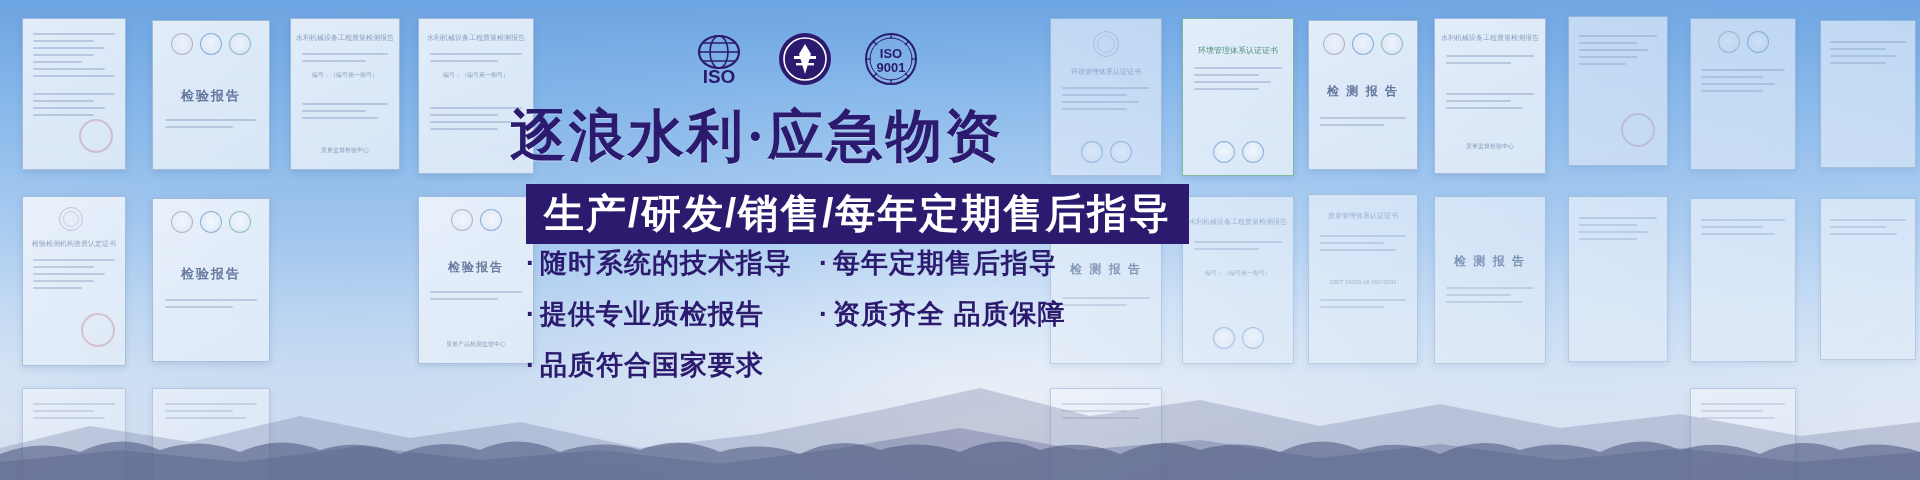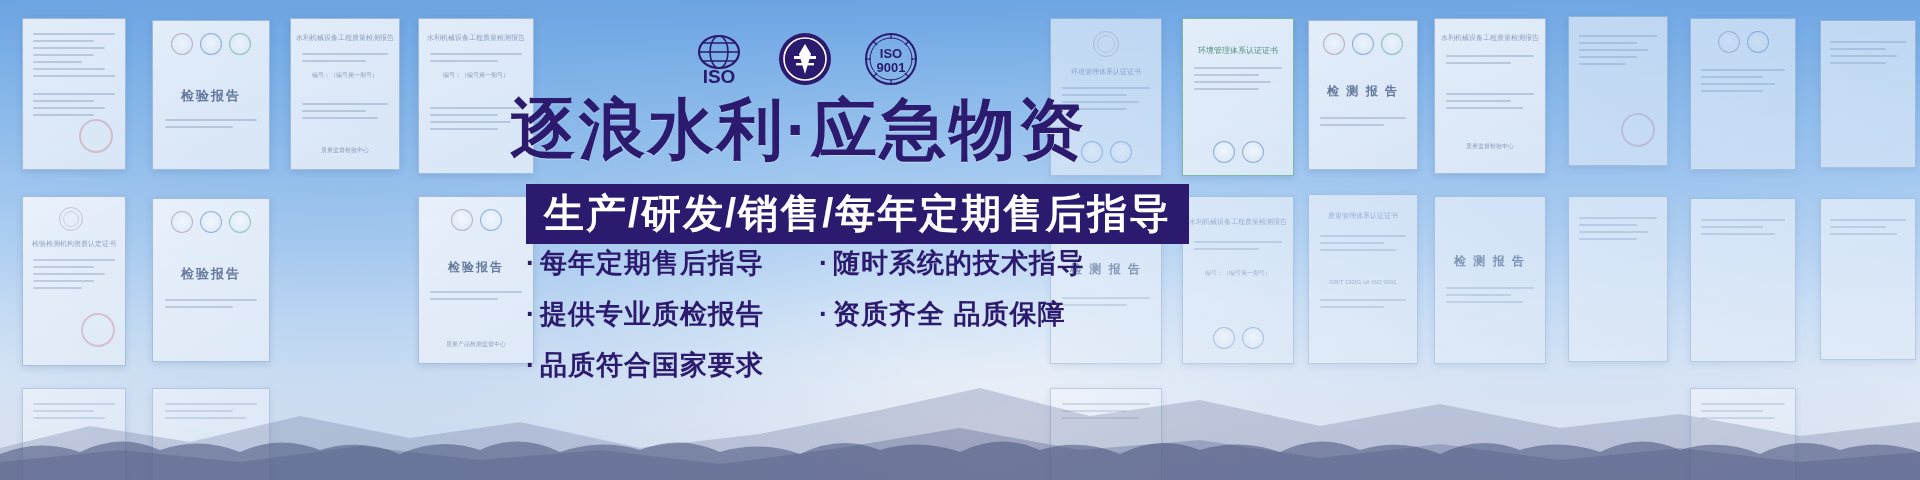--- a/index.html
+++ b/index.html
@@ -102,29 +102,30 @@
     position:absolute;
     left:690px; top:30px;
     display:flex; align-items:center; gap:28px;
     z-index:6;
   }
   .badges .b { position:relative; }
 
   
   .headline {
     position:absolute;
-    left:510px; top:96px;
-    font-size:66px;
+    left:510px; top:108px;
+    font-size:56px;
     line-height:1.0;
     font-weight:bold;
     color:#2b1a6e;
     letter-spacing:3px;
     white-space:nowrap;
     z-index:7;
     text-shadow:0 1px 0 rgba(255,255,255,0.35);
+    font-family:Liberation Serif, serif;
   }
 
   
   .subbar {
     position:absolute;
     left:526px; top:184px;
     background:#2b1a6e;
     padding:8px 18px 10px 18px;
     z-index:7;
   }
@@ -509,20 +510,20 @@
     </div>
   </div>
 
   <div class="headline">逐浪水利·应急物资</div>
 
   <div class="subbar">
     <div class="subbar-text">生产/研发/销售/每年定期售后指导</div>
   </div>
 
   <div class="features">
+    <div class="feat"><span class="dot">·</span><span>随时系统的技术指导</span></div>
     <div class="feat"><span class="dot">·</span><span>每年定期售后指导</span></div>
-    <div class="feat"><span class="dot">·</span><span>随时系统的技术指导</span></div>
     <div class="feat"><span class="dot">·</span><span>提供专业质检报告</span></div>
     <div class="feat"><span class="dot">·</span><span>资质齐全 品质保障</span></div>
     <div class="feat"><span class="dot">·</span><span>品质符合国家要求</span></div>
   </div>
 
 </div>
 
 </body></html>

